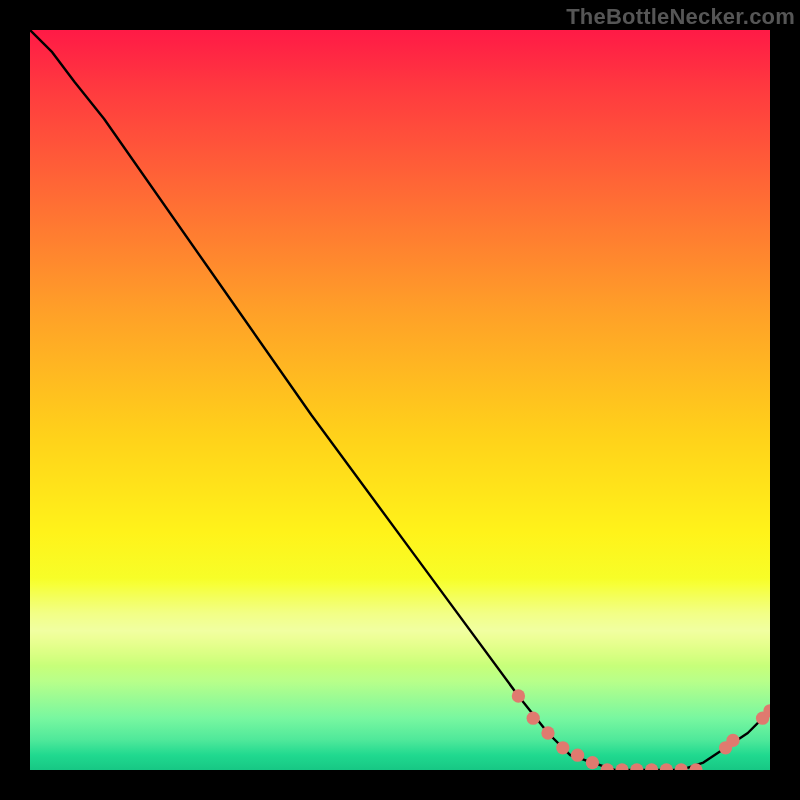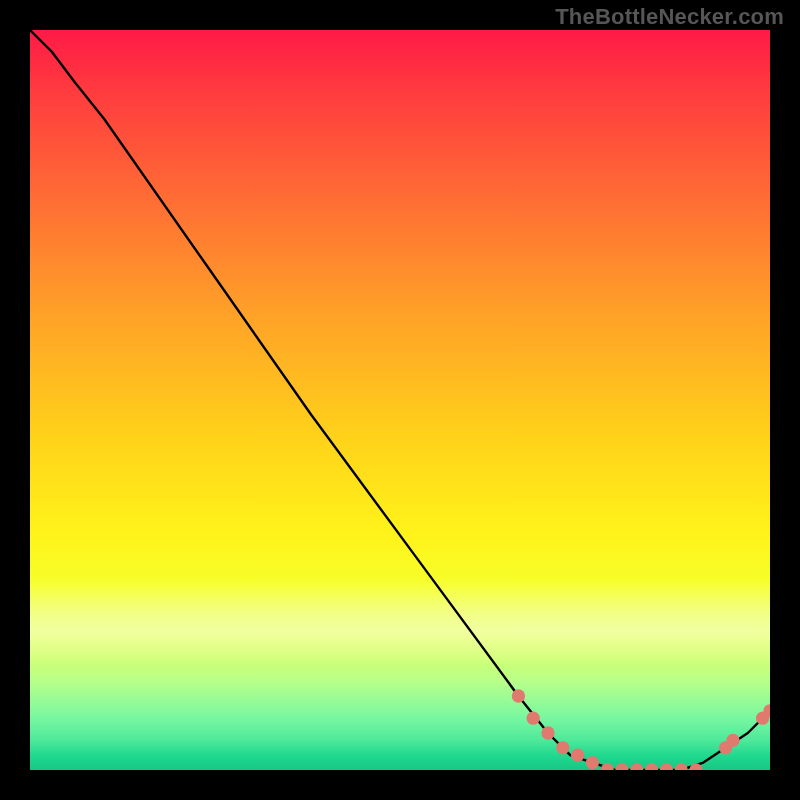--- a/index.html
+++ b/index.html
@@ -13,21 +13,21 @@
   }
   .frame {
     position: relative;
     width: 800px;
     height: 800px;
     background: #000;
   }
   .attribution {
     position: absolute;
     top: 4px;
-    right: 16px;
+    right: 5px;
     color: #565656;
     font-size: 22px;
     font-weight: 600;
     letter-spacing: 0.2px;
     z-index: 5;
   }
   .plot {
     position: absolute;
     left: 30px;
     top: 30px;

